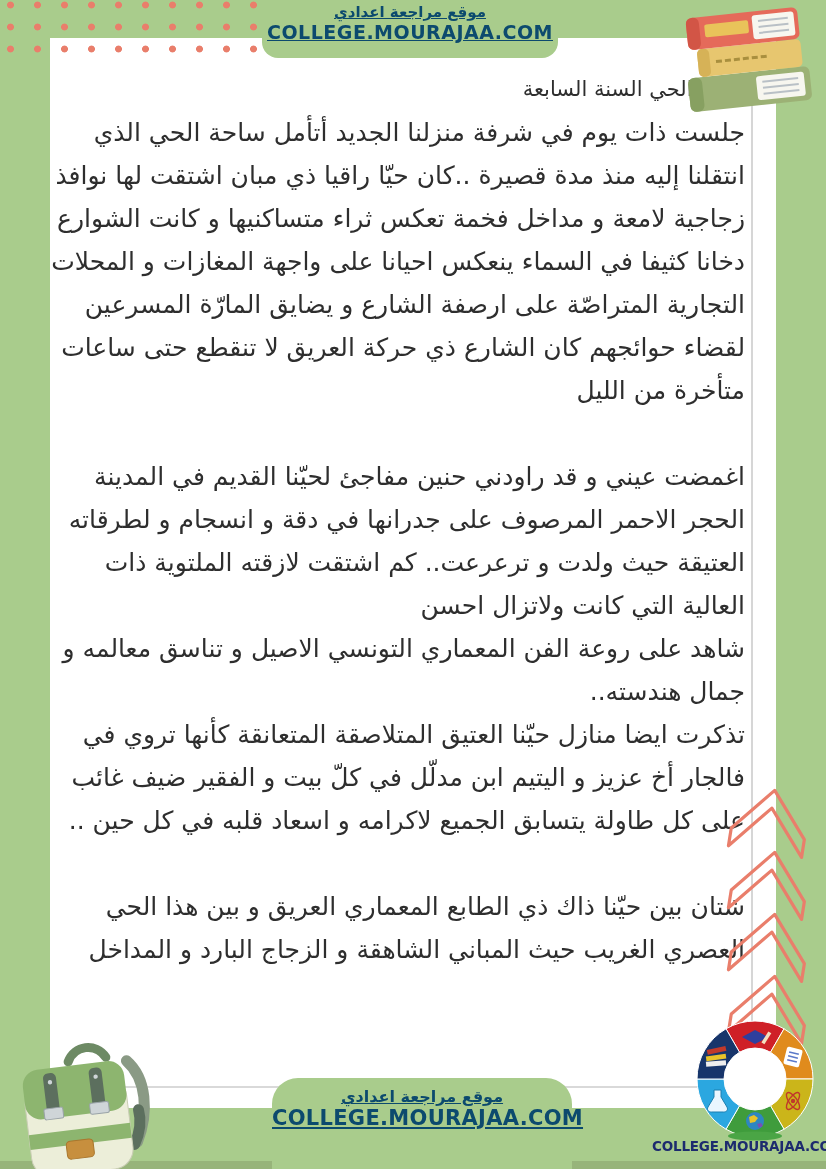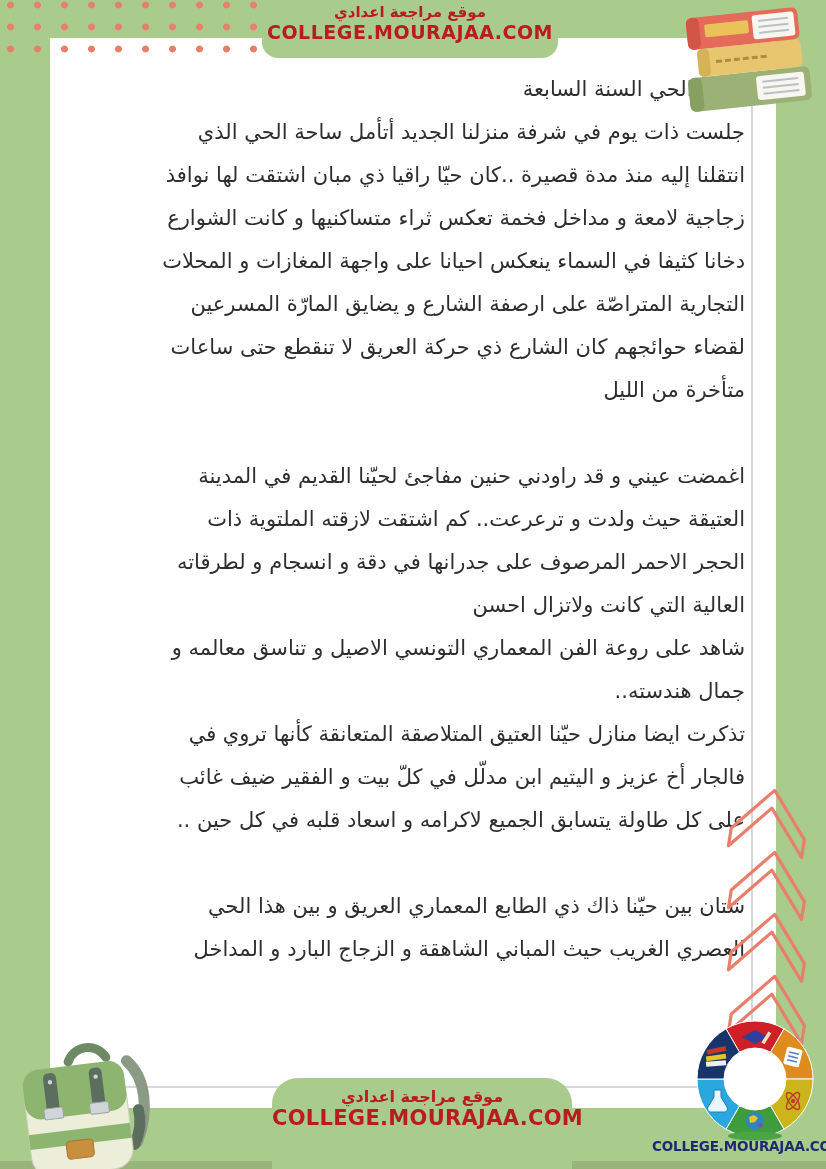--- a/index.html
+++ b/index.html
@@ -7,37 +7,37 @@
         font-family:"DejaVu Sans", sans-serif;}
   .abs{position:absolute;}
 
   
   .vline{left:751px;top:76px;width:2px;height:1032px;background:#d6d6d6;}
   .hline{left:60px;top:1086px;width:692px;height:2px;background:#d9d9d9;}
 
   
   .doc{left:66px;top:68px;width:679px;direction:rtl;text-align:right;color:#2e2e2e;}
   .doc-title{height:43px;line-height:43px;font-size:21px;white-space:nowrap;}
-  .tline{height:43px;line-height:43px;font-size:21px;white-space:nowrap;}
+  .tline{height:43px;line-height:43px;font-size:25px;white-space:nowrap;}
   .para{margin-bottom:43px;}
   .para:last-child{margin-bottom:0;}
 
   
   .band-top{left:0;top:0;width:826px;height:38px;background:#a9cc8c;}
   .col-left{left:0;top:0;width:50px;height:1169px;background:#a9cc8c;}
   .col-right{left:776px;top:0;width:50px;height:1169px;background:#a9cc8c;}
   .band-bottom{left:0;top:1108px;width:826px;height:61px;background:#a9cc8c;}
   .band-edge{left:0;top:1161px;width:826px;height:8px;background:#97b47a;}
 
   .tab-top{left:262px;top:0;width:296px;height:58px;background:#a9cc8c;
            border-radius:0 0 16px 16px;text-align:center;}
   .tab-bottom{left:272px;top:1078px;width:300px;height:91px;background:#a9cc8c;
            border-radius:26px 26px 0 0;text-align:center;}
 
-  .wlink{display:block;color:#b91c1c;font-weight:bold;cursor:pointer;}
+  .wlink{display:block;color:#0c4a6e;font-weight:bold;text-decoration:underline;cursor:pointer;}
   .h1a{font-size:15px;margin-top:3px;}
   .h2a{font-size:19px;letter-spacing:.5px;}
   .f1a{font-size:16px;margin-top:9px;}
   .f2a{font-size:21px;letter-spacing:.3px;}
 
   
   .dots{left:0;top:0;width:268px;height:62px;
         background-image:radial-gradient(circle, #e97e6b 3.1px, rgba(0,0,0,0) 3.8px);
         background-size:27px 22px;background-position:-3px -6px;}
 
@@ -61,22 +61,22 @@
           <div class="tline">جلست ذات يوم في شرفة منزلنا الجديد أتأمل ساحة الحي الذي</div>
           <div class="tline">انتقلنا إليه منذ مدة قصيرة ..كان حيّا راقيا ذي مبان اشتقت لها نوافذ</div>
           <div class="tline">زجاجية لامعة و مداخل فخمة تعكس ثراء متساكنيها و كانت الشوارع</div>
           <div class="tline">دخانا كثيفا في السماء ينعكس احيانا على واجهة المغازات و المحلات</div>
           <div class="tline">التجارية المتراصّة على ارصفة الشارع و يضايق المارّة المسرعين</div>
           <div class="tline">لقضاء حوائجهم كان الشارع ذي حركة العريق لا تنقطع حتى ساعات</div>
           <div class="tline">متأخرة من الليل</div>
         </div>
         <div class="para">
           <div class="tline">اغمضت عيني و قد راودني حنين مفاجئ لحيّنا القديم في المدينة</div>
+          <div class="tline">الحجر الاحمر المرصوف على جدرانها في دقة و انسجام و لطرقاته</div>
           <div class="tline">العتيقة حيث ولدت و ترعرعت.. كم اشتقت لازقته الملتوية ذات</div>
-          <div class="tline">الحجر الاحمر المرصوف على جدرانها في دقة و انسجام و لطرقاته</div>
           <div class="tline">العالية التي كانت ولاتزال احسن</div>
           <div class="tline">شاهد على روعة الفن المعماري التونسي الاصيل و تناسق معالمه و</div>
           <div class="tline">جمال هندسته..</div>
           <div class="tline">تذكرت ايضا منازل حيّنا العتيق المتلاصقة المتعانقة كأنها تروي في</div>
           <div class="tline">فالجار أخ عزيز و اليتيم ابن مدلّل في كلّ بيت و الفقير ضيف غائب</div>
           <div class="tline">على كل طاولة يتسابق الجميع لاكرامه و اسعاد قلبه في كل حين ..</div>
         </div>
         <div class="para">
           <div class="tline">شتان بين حيّنا ذاك ذي الطابع المعماري العريق و بين هذا الحي</div>
           <div class="tline">العصري الغريب حيث المباني الشاهقة و الزجاج البارد و المداخل</div>

